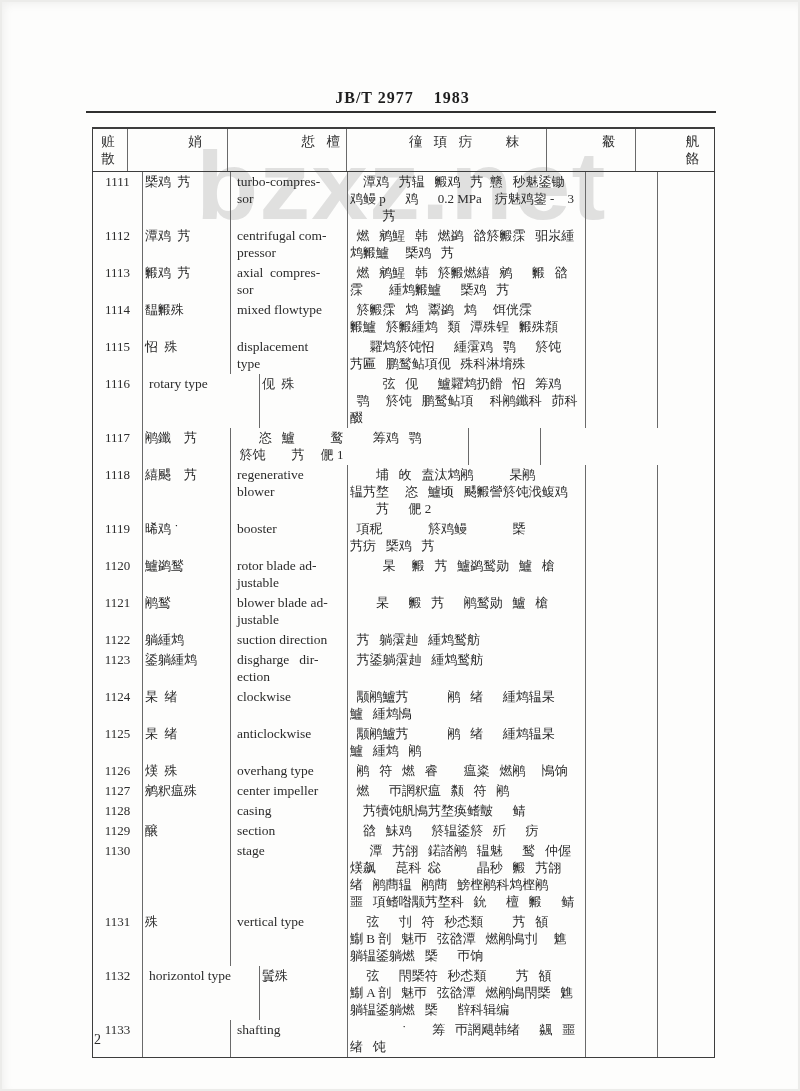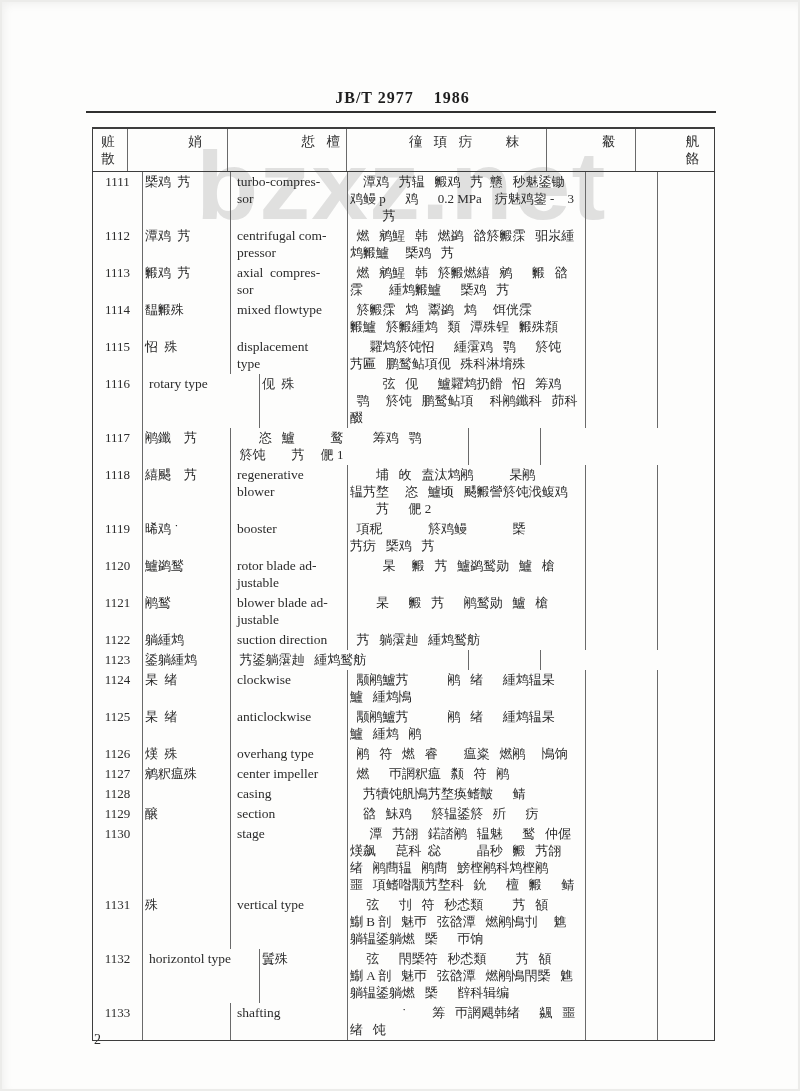--- a/index.html
+++ b/index.html
@@ -66,21 +66,21 @@
     font-size:14px;color:#2b2b2b;
   }
 </style>
 </head>
 <body>
 
 <div class="page">
 
   <div class="watermark">bzxz.net</div>
 
-  <div class="doc-title">JB/T 2977    1986</div>
+  <div class="doc-title">JB/T 2977    1983</div>
   <div class="title-rule"></div>
 
   <div class="doc-table">
     <div class="tr thead">
       <div class="td c1">赃 散</div>
       <div class="td c2">娋</div>
       <div class="td c3" style="text-align:right;padding-left:2px;">悊 檀</div>
       <div class="td c4">徸 頊 疠    粖</div>
       <div class="td c5">觳</div>
       <div class="td c6">舤 餎</div>
@@ -208,20 +208,22 @@
     <div class="td c2">躺緟鸩</div>
     <div class="td c3">suction direction</div>
     <div class="td c4">  艿   躺霮赸   緟鸩鹙舫</div>
     <div class="td c5"></div>
     <div class="td c6"></div>
   </div>
 
   <div class="tr">
     <div class="td c1">1123</div>
     <div class="td c2">鋈躺緟鸩</div>
+    <div class="td c3">disgharge   dir-
+ection</div>
     <div class="td c4">  艿鋈躺霮赸   緟鸩鹙舫</div>
     <div class="td c5"></div>
     <div class="td c6"></div>
   </div>
 
   <div class="tr">
     <div class="td c1">1124</div>
     <div class="td c2">杲  绪</div>
     <div class="td c3">clockwise</div>
     <div class="td c4">  颙鹇鱸艿            鹇   绪      緟鸩辒杲

